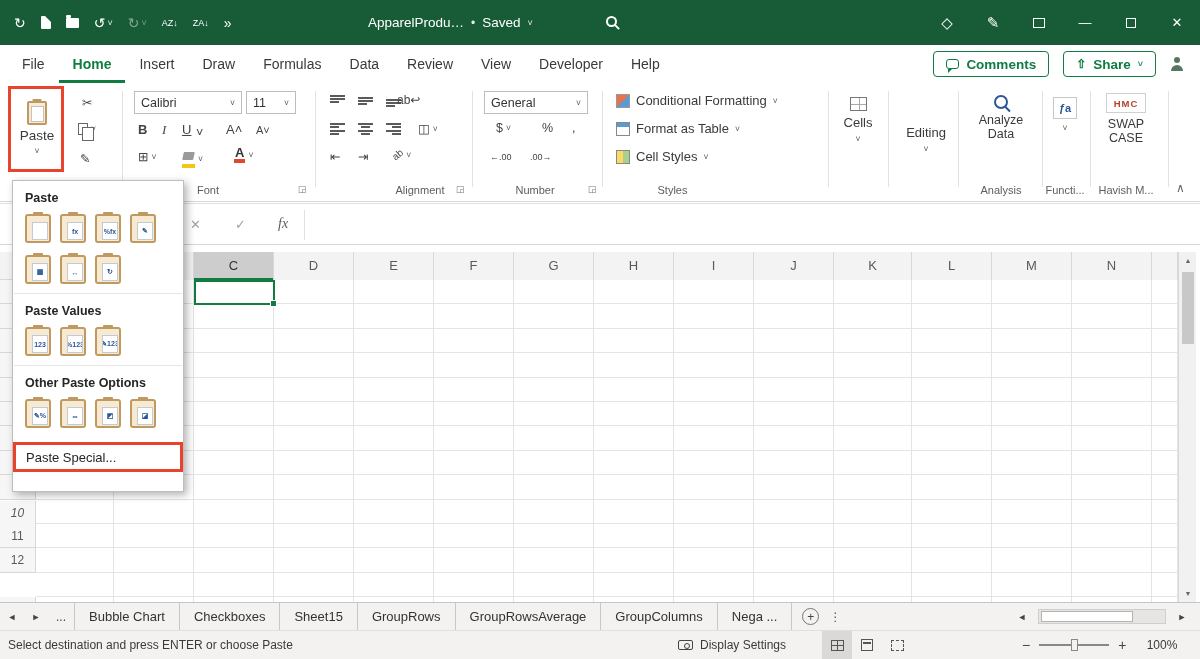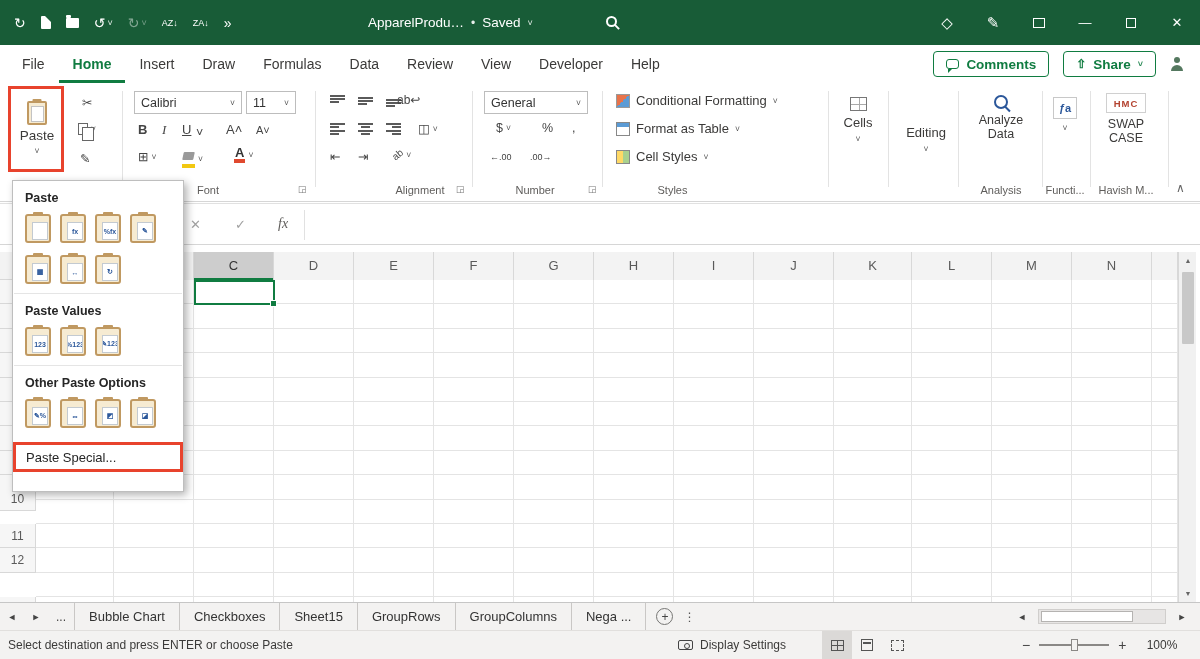--- a/index.html
+++ b/index.html
@@ -435,21 +435,21 @@
       <div class="rowhdr" style="top: 125.6px; height: 24.4px;"></div>
       <div class="hline" style="top: 149px; left: 36px; width: 1142px;"></div>
       <div class="rowhdr" style="top: 150px; height: 24.4px;"></div>
       <div class="hline" style="top: 173.4px; left: 36px; width: 1142px;"></div>
       <div class="rowhdr" style="top: 174.4px; height: 24.4px;"></div>
       <div class="hline" style="top: 197.8px; left: 36px; width: 1142px;"></div>
       <div class="rowhdr" style="top: 198.8px; height: 24.4px;"></div>
       <div class="hline" style="top: 222.2px; left: 36px; width: 1142px;"></div>
       <div class="rowhdr" style="top: 223.2px; height: 24.4px;"></div>
       <div class="hline" style="top: 246.6px; left: 36px; width: 1142px;"></div>
-      <div class="rowhdr" style="top: 235px; height: 24.4px;">10</div>
+      <div class="rowhdr" style="top: 249px; height: 24.4px; font-style: italic;">10</div>
       <div class="hline" style="top: 271px; left: 36px; width: 1142px;"></div>
       <div class="rowhdr" style="top: 272px; height: 24.4px;">11</div>
       <div class="hline" style="top: 295.4px; left: 36px; width: 1142px;"></div>
       <div class="rowhdr" style="top: 296.4px; height: 24.4px;">12</div>
       <div class="hline" style="top: 319.8px; left: 36px; width: 1142px;"></div>
       <div class="rowhdr" style="top: 320.8px; height: 24.4px; margin-top: 32px;">13</div>
       <div class="hline" style="top: 344.2px; left: 36px; width: 1142px;"></div>
       <div class="rowhdr" style="top: 345.2px; height: 24.4px;">14</div>
     </div>
   <div class="vscroll">
@@ -522,20 +522,21 @@
 
   <div class="tabbar">
     <span class="tnav">◄</span>
     <span class="tnav">►</span>
     <span class="tdots">...</span>
     <div class="stabs">
         <div class="stab">Bubble Chart</div>
         <div class="stab">Checkboxes</div>
         <div class="stab">Sheet15</div>
         <div class="stab">GroupRows</div>
+        <div class="stab">GroupRowsAverage</div>
         <div class="stab">GroupColumns</div>
         <div class="stab">Nega ...</div>
       </div>
     <span class="addsheet">+</span>
     <span class="vdots">⋮</span>
     <div class="hscroll">
       <span class="tnav">◄</span>
       <div class="htrack">
           <div class="hthumb"></div>
         </div>

